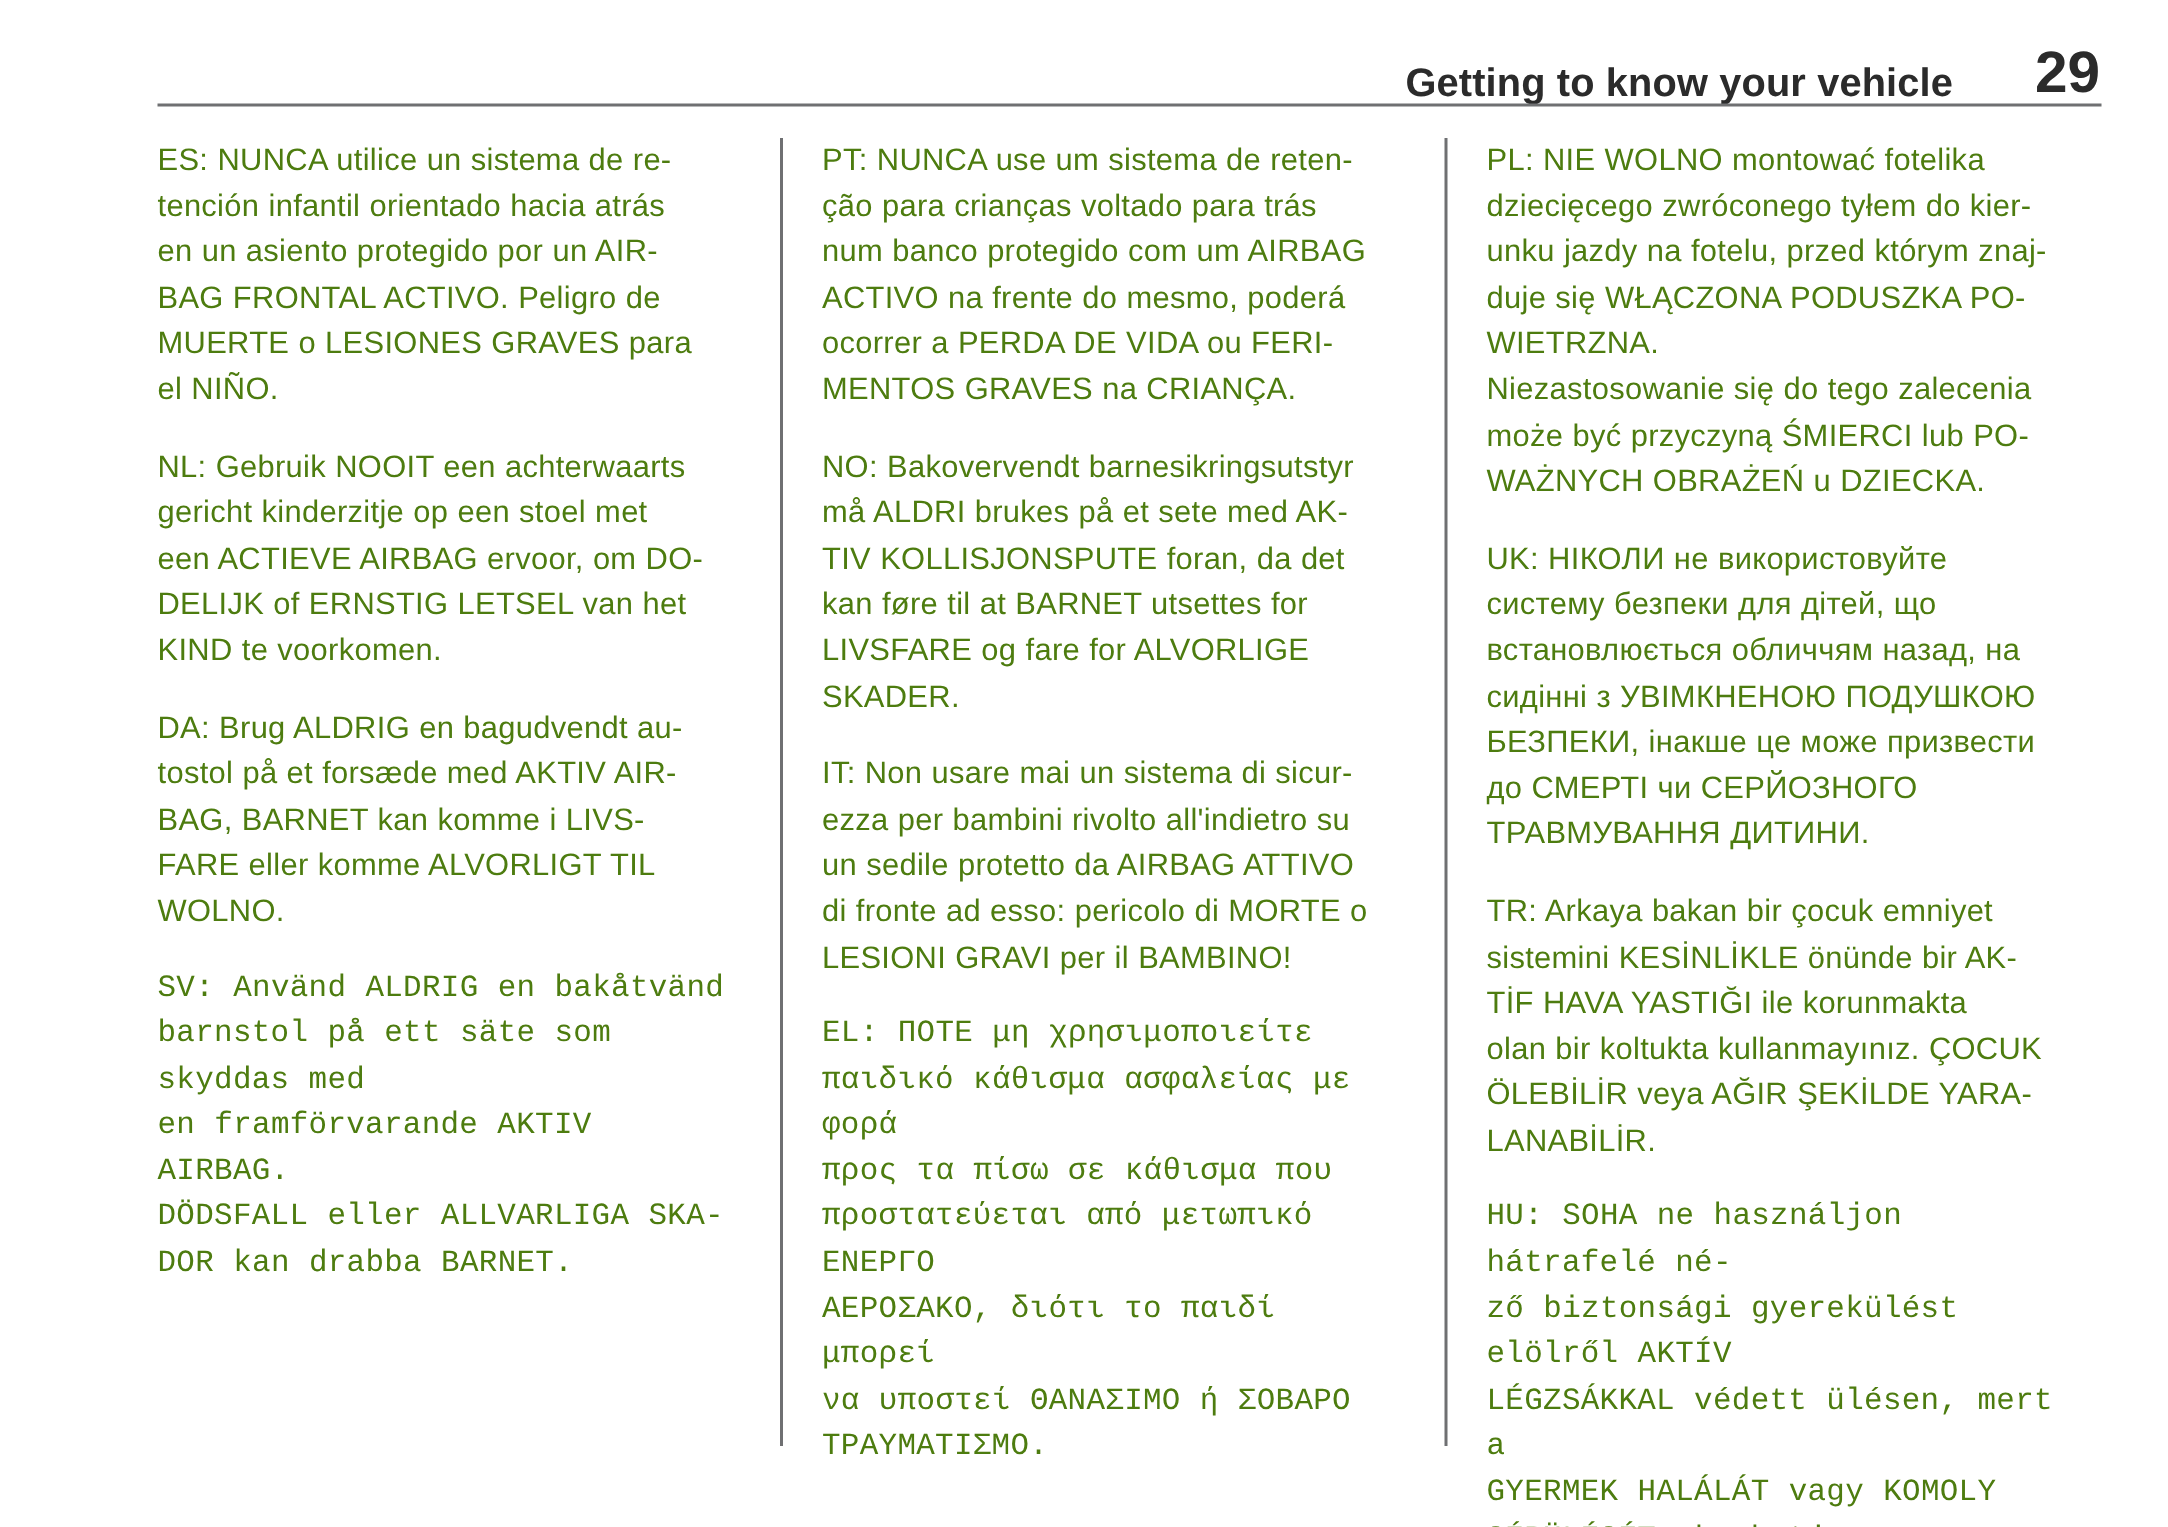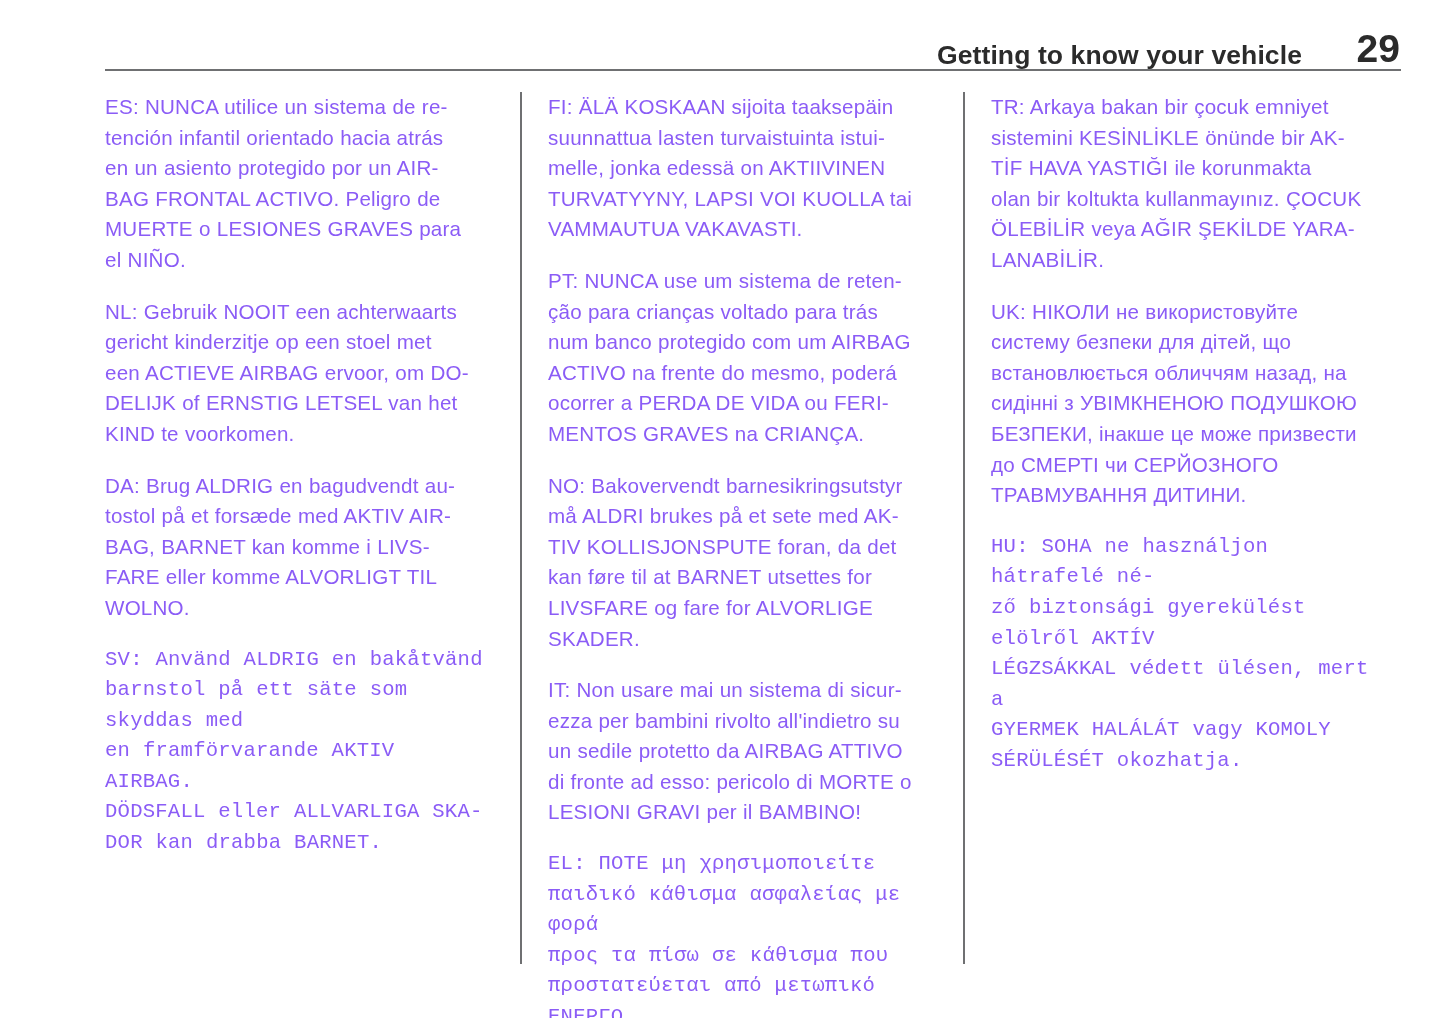--- a/index.html
+++ b/index.html
@@ -84,21 +84,21 @@
     bottom: 8px;
     left: 25px;
     width: 2px;
     background: #6f7072;
   }
 
   .para {
     font-size: 20.6px;
     line-height: 30.6px;
     margin: 0 0 21px 0;
-    color: #8b5cf6;
+    color: #4d7c0f;
     letter-spacing: 0.01em;
     word-spacing: 0.01em;
     text-align: left;
     hyphens: manual;
     white-space: pre-line;
   }
   .para:last-child {
     margin-bottom: 0;
     font-family: Liberation Mono, monospace;
   }
@@ -138,25 +138,20 @@
 en framförvarande AKTIV AIRBAG.
 DÖDSFALL eller ALLVARLIGA SKA-
 DOR kan drabba BARNET.</p>
     </div>
 
     <div class="col-gap">
       <div class="col-divider"></div>
     </div>
 
     <div class="col">
-      <p class="para">FI: ÄLÄ KOSKAAN sijoita taaksepäin
-suunnattua lasten turvaistuinta istui-
-melle, jonka edessä on AKTIIVINEN
-TURVATYYNY, LAPSI VOI KUOLLA tai
-VAMMAUTUA VAKAVASTI.</p>
       <p class="para">PT: NUNCA use um sistema de reten-
 ção para crianças voltado para trás
 num banco protegido com um AIRBAG
 ACTIVO na frente do mesmo, poderá
 ocorrer a PERDA DE VIDA ou FERI-
 MENTOS GRAVES na CRIANÇA.</p>
       <p class="para">NO: Bakovervendt barnesikringsutstyr
 må ALDRI brukes på et sete med AK-
 TIV KOLLISJONSPUTE foran, da det
 kan føre til at BARNET utsettes for
@@ -174,33 +169,41 @@
 ΑΕΡΟΣΑΚΟ, διότι το παιδί μπορεί
 να υποστεί ΘΑΝΑΣΙΜΟ ή ΣΟΒΑΡΟ
 ΤΡΑΥΜΑΤΙΣΜΟ.</p>
     </div>
 
     <div class="col-gap">
       <div class="col-divider"></div>
     </div>
 
     <div class="col">
-      <p class="para">TR: Arkaya bakan bir çocuk emniyet
-sistemini KESİNLİKLE önünde bir AK-
-TİF HAVA YASTIĞI ile korunmakta
-olan bir koltukta kullanmayınız. ÇOCUK
-ÖLEBİLİR veya AĞIR ŞEKİLDE YARA-
-LANABİLİR.</p>
+      <p class="para">PL: NIE WOLNO montować fotelika
+dziecięcego zwróconego tyłem do kier-
+unku jazdy na fotelu, przed którym znaj-
+duje się WŁĄCZONA PODUSZKA PO-
+WIETRZNA.
+Niezastosowanie się do tego zalecenia
+może być przyczyną ŚMIERCI lub PO-
+WAŻNYCH OBRAŻEŃ u DZIECKA.</p>
       <p class="para">UK: НІКОЛИ не використовуйте
 систему безпеки для дітей, що
 встановлюється обличчям назад, на
 сидінні з УВІМКНЕНОЮ ПОДУШКОЮ
 БЕЗПЕКИ, інакше це може призвести
 до СМЕРТІ чи СЕРЙОЗНОГО
 ТРАВМУВАННЯ ДИТИНИ.</p>
+      <p class="para">TR: Arkaya bakan bir çocuk emniyet
+sistemini KESİNLİKLE önünde bir AK-
+TİF HAVA YASTIĞI ile korunmakta
+olan bir koltukta kullanmayınız. ÇOCUK
+ÖLEBİLİR veya AĞIR ŞEKİLDE YARA-
+LANABİLİR.</p>
       <p class="para">HU: SOHA ne használjon hátrafelé né-
 ző biztonsági gyerekülést elölről AKTÍV
 LÉGZSÁKKAL védett ülésen, mert a
 GYERMEK HALÁLÁT vagy KOMOLY
 SÉRÜLÉSÉT okozhatja.</p>
     </div>
 
   </div>
 </div>
 

